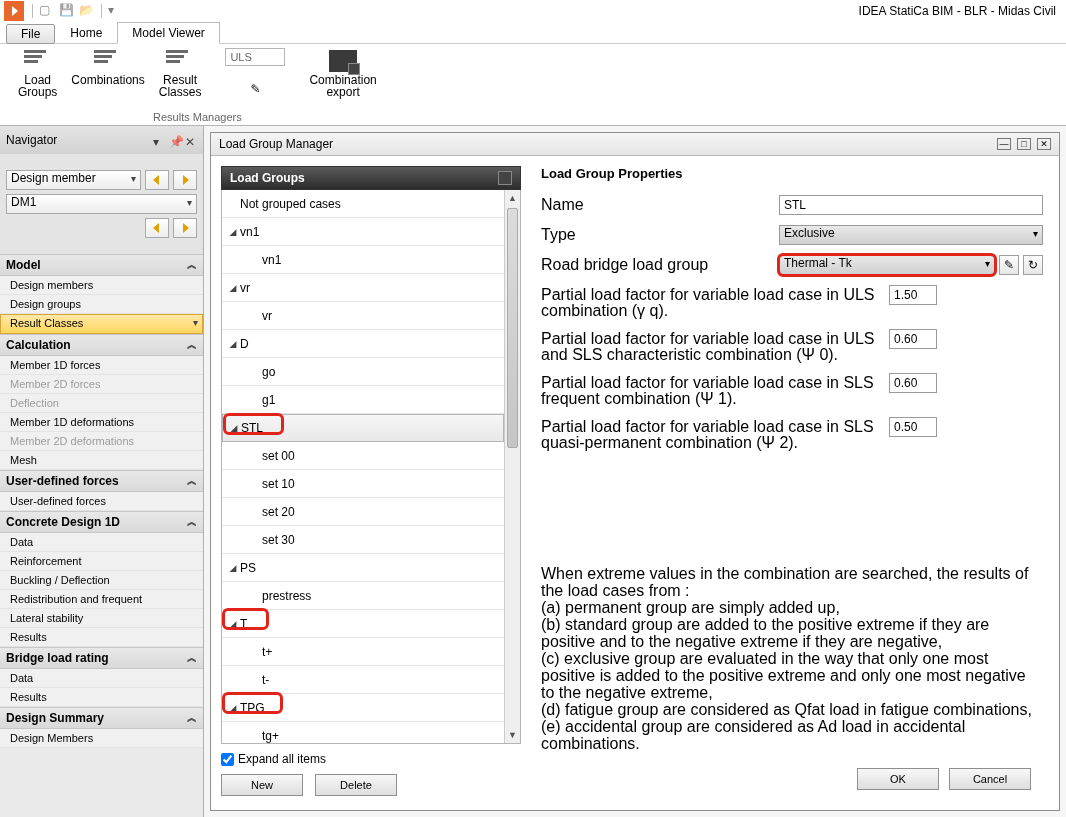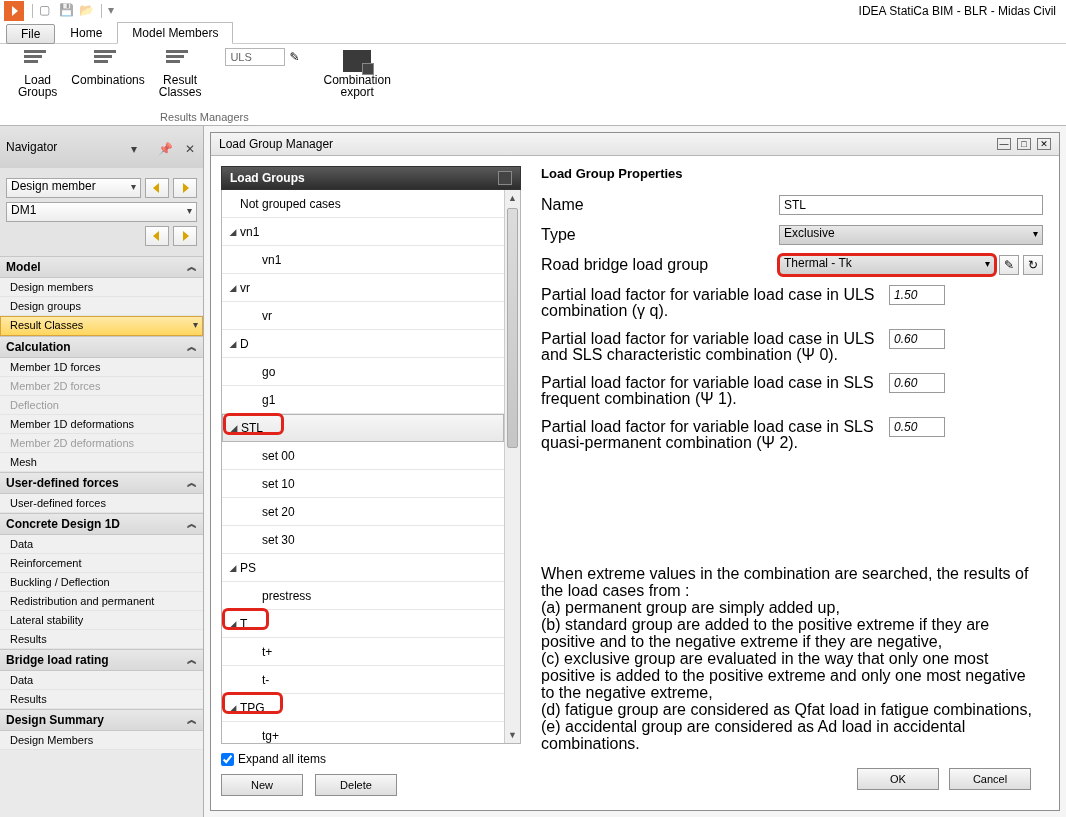--- a/index.html
+++ b/index.html
@@ -29,24 +29,24 @@
 .rbtn.export .ic32{ background:#3a3a3a; position:relative;}
 .rbtn.export .ic32::after{content:""; position:absolute; right:-3px; bottom:-3px; width:10px; height:10px; background:#444; border:1px solid #888;}
 .uls-field { width:60px; height:18px; border:1px solid #b5b5b5; font-size:11px; padding:1px 4px; color:#666; background:#fff;}
 .rgroup .cap { font-size:11px; color:#666; margin-top:auto; padding-top:2px;}
 
 
 .main { display:flex; height: calc(817px - 22px - 22px - 82px); }
 
 
 .nav { width: 204px; background:#eaeaea; border-right:1px solid #b0b0b0; display:flex; flex-direction:column; }
-.nav-hdr { background:linear-gradient(#e4e4e4,#d2d2d2); padding:14px 6px; font-size:11px; display:flex; align-items:center;gap:11px;}
+.nav-hdr { background:linear-gradient(#e4e4e4,#d2d2d2); padding:7px 6px; font-size:11px; display:flex; align-items:center;}
 .nav-hdr .spacer{flex:1;}
 .nav-hdr .wbtn{width:12px; height:10px; margin-left:4px; opacity:.7;}
-.nav-top { padding:10px 6px; display:flex; flex-direction:column; gap:4px; background:#e4e4e4;}
+.nav-top { padding:16px 6px; display:flex; flex-direction:column; gap:4px; background:#e4e4e4;}
 .nav-top .r1 { display:flex; align-items:center; gap:4px;}
 .sel { flex:1; height:20px; border:1px solid #a8a8a8; background:linear-gradient(#fefefe,#ededed); font-size:11px; padding:0 16px 0 4px; position:relative;}
 .sel::after{content:"▾"; position:absolute; right:4px; top:2px; font-size:10px; color:#444;}
 .arrow-btn { width:24px; height:20px; border:1px solid #a8a8a8; background:linear-gradient(#fefefe,#ededed); display:flex; align-items:center; justify-content:center;}
 .arrow-btn svg{width:12px;height:10px;}
 .nav-top .r2{display:flex; gap:4px;}
 .nav-top .r3{display:flex; justify-content:flex-end; gap:4px;}
 
 .section { border-top:1px solid #c7c7c7; }
 .section-hdr { background:linear-gradient(#e8e8e8,#d9d9d9); padding:3px 6px; font-weight:bold; font-size:11px; border-bottom:1px solid #c7c7c7; display:flex; align-items:center;}
@@ -87,21 +87,21 @@
 .btn { min-width:82px; height:22px; border:1px solid #8f8f8f; background:linear-gradient(#f8f8f8,#dedede); font-size:11px; cursor:default;}
 
 
 .props { flex:1; display:flex; flex-direction:column; padding:0 6px;}
 .props h3 { font-size:13px; font-weight:bold; margin-bottom:14px;}
 .prow { display:flex; align-items:flex-start; margin-bottom:10px; gap:8px;}
 .prow .lbl { width:230px; font-size:16px; line-height:16px; padding-top:2px;}
 .prow .narrow-lbl { width:340px;}
 .prow .val { flex:1; display:flex; align-items:center; gap:4px;}
 .tinput { flex:1; height:20px; border:1px solid #9a9a9a; padding:0 4px; font-size:12px; background:#fff;}
-.tinput.short{flex:none; width:56px;font-style:italic;}
+.tinput.short{flex:none; width:48px;}
 .combo { flex:1; height:20px; border:1px solid #9a9a9a; background:linear-gradient(#e8e8e8,#d0d0d0); padding:0 5px 0 4px; font-size:12px; position:relative;}
 .combo::after{content:"▾"; position:absolute; right:4px; top:2px; font-size:10px;}
 .combo.hl{ outline:3px solid #e2231a; outline-offset:-1px; border-radius:4px;}
 .iconbtn{width:20px;height:20px;border:1px solid #a0a0a0;background:linear-gradient(#fdfdfd,#e7e7e7);display:flex;align-items:center;justify-content:center;}
 .props .notes { margin-top:auto; font-size:16px; line-height:17px; padding:8px 0; }
 .dlg-foot { display:flex; justify-content:flex-end; gap:10px; padding:8px 12px 10px 0;}
 </style>
 </head>
 <body>
 
@@ -112,21 +112,21 @@
   <div class="q">💾</div>
   <div class="q">📂</div>
   <div class="sep"></div>
   <div class="q">▾</div>
 </div>
 <div class="app-title">IDEA StatiCa BIM - BLR - Midas Civil</div>
 
 <div class="tabs">
   <div class="tab file">File</div>
   <div class="tab">Home</div>
-  <div class="tab active">Model Members</div>
+  <div class="tab active">Model Viewer</div>
 </div>
 
 <div class="ribbon">
   <div class="rgroup">
     <div class="row">
       <div class="rbtn">
         <div class="ic32 hlines">
             <div></div>
             <div></div>
             <div></div>
@@ -145,21 +145,21 @@
       <div class="rbtn">
         <div class="ic32 hlines">
             <div></div>
             <div></div>
             <div></div>
           </div>
         <span style="white-space:pre-line">Result
 Classes</span>
       </div>
       <div style="display:flex;flex-direction:column;gap:4px;margin-left:12px;">
-        <div style="display:flex;gap:4px;align-items:center;">
+        <div style="display:flex;gap:16px;align-items:center;flex-direction:column;">
           <input class="uls-field" value="ULS" style="">
           <span>✎</span>
         </div>
       </div>
       <div class="rbtn export" style="margin-left:12px;">
         <div class="ic32"></div>
         <span style="white-space:pre-line">Combination
 export</span>
       </div>
     </div>
@@ -244,21 +244,21 @@
         </div>
         <div class="section">
           <div class="section-hdr">
             <span>Concrete Design 1D</span>
             <span class="chev">︽</span>
           </div>
           <div class="section-body">
             <div class="nitem">Data</div>
             <div class="nitem">Reinforcement</div>
             <div class="nitem">Buckling / Deflection</div>
-            <div class="nitem">Redistribution and permanent</div>
+            <div class="nitem">Redistribution and frequent</div>
             <div class="nitem">Lateral stability</div>
             <div class="nitem">Results</div>
           </div>
         </div>
         <div class="section">
           <div class="section-hdr">
             <span>Bridge load rating</span>
             <span class="chev">︽</span>
           </div>
           <div class="section-body">

